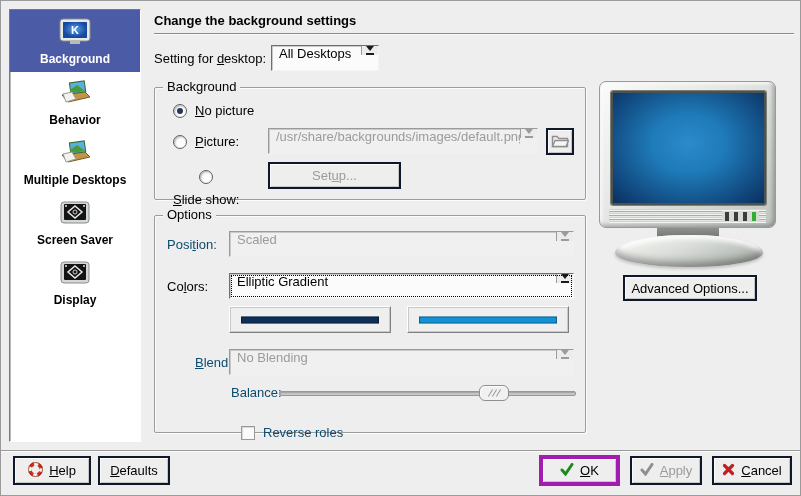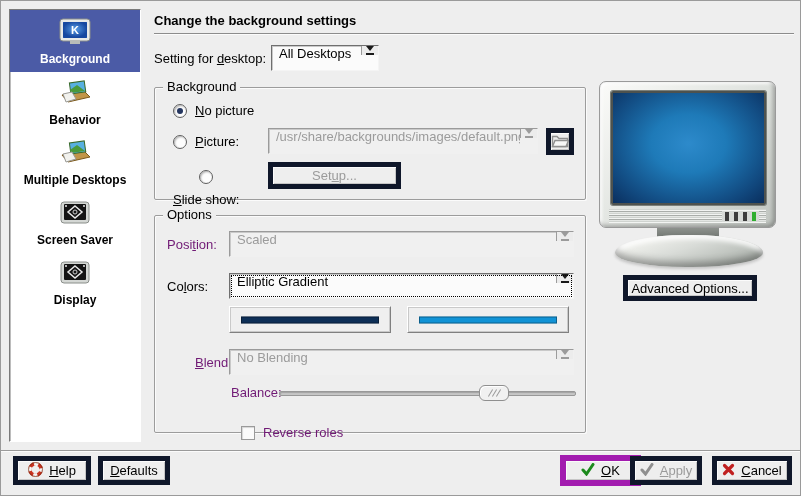--- a/index.html
+++ b/index.html
@@ -60,29 +60,29 @@
   .radio {
     width:14px; height:14px; border-radius:50%; background:#fdfdfd; flex:none;
     border:1px solid #5f5f5f; box-shadow: inset 1px 1px 2px rgba(0,0,0,.3); position:relative;
   }
   .radio.checked::after { content:""; position:absolute; inset:3px; border-radius:50%; background:#25365f; }
   .checkbox {
     width:14px; height:14px; background:#fbfbfb; flex:none;
     border:1px solid #9a9a9a; box-shadow: inset 1px 1px 1px rgba(0,0,0,.15);
   }
   .ctl-row { position:absolute; display:flex; align-items:center; gap:8px; }
-  .dis { color:#701a75; }
+  .dis { color:#0c4a6e; }
 
   
   .btn {
     position:absolute; display:flex; align-items:center; justify-content:center; gap:6px;
-    background:#eeeeee; border:5px solid #0f172a; font-size:13px; cursor:default;
+    background:#eeeeee; border:2px solid #0f172a; font-size:13px; cursor:default;
     box-shadow: inset 1px 1px 0 #fbfbfb, inset -1px -1px 0 #c6c6c6;
   }
-  .btn.default { border:6px solid #a21caf;margin-left:21px; }
+  .btn.default { border:4px solid #a21caf; }
   .btn.disabled { color:#9b9b9b; }
   .icon-btn { padding:0; }
 
   
   .color-btn {
     position:absolute; height:27px; background:#efefef; border:1px solid;
     border-color:#ffffff #808080 #808080 #ffffff; box-shadow:0 0 0 1px #c9c9c9 inset;
   }
   .color-btn .bar {
     position:absolute; left:11px; right:11px; top:50%; height:7px; transform:translateY(-50%);

